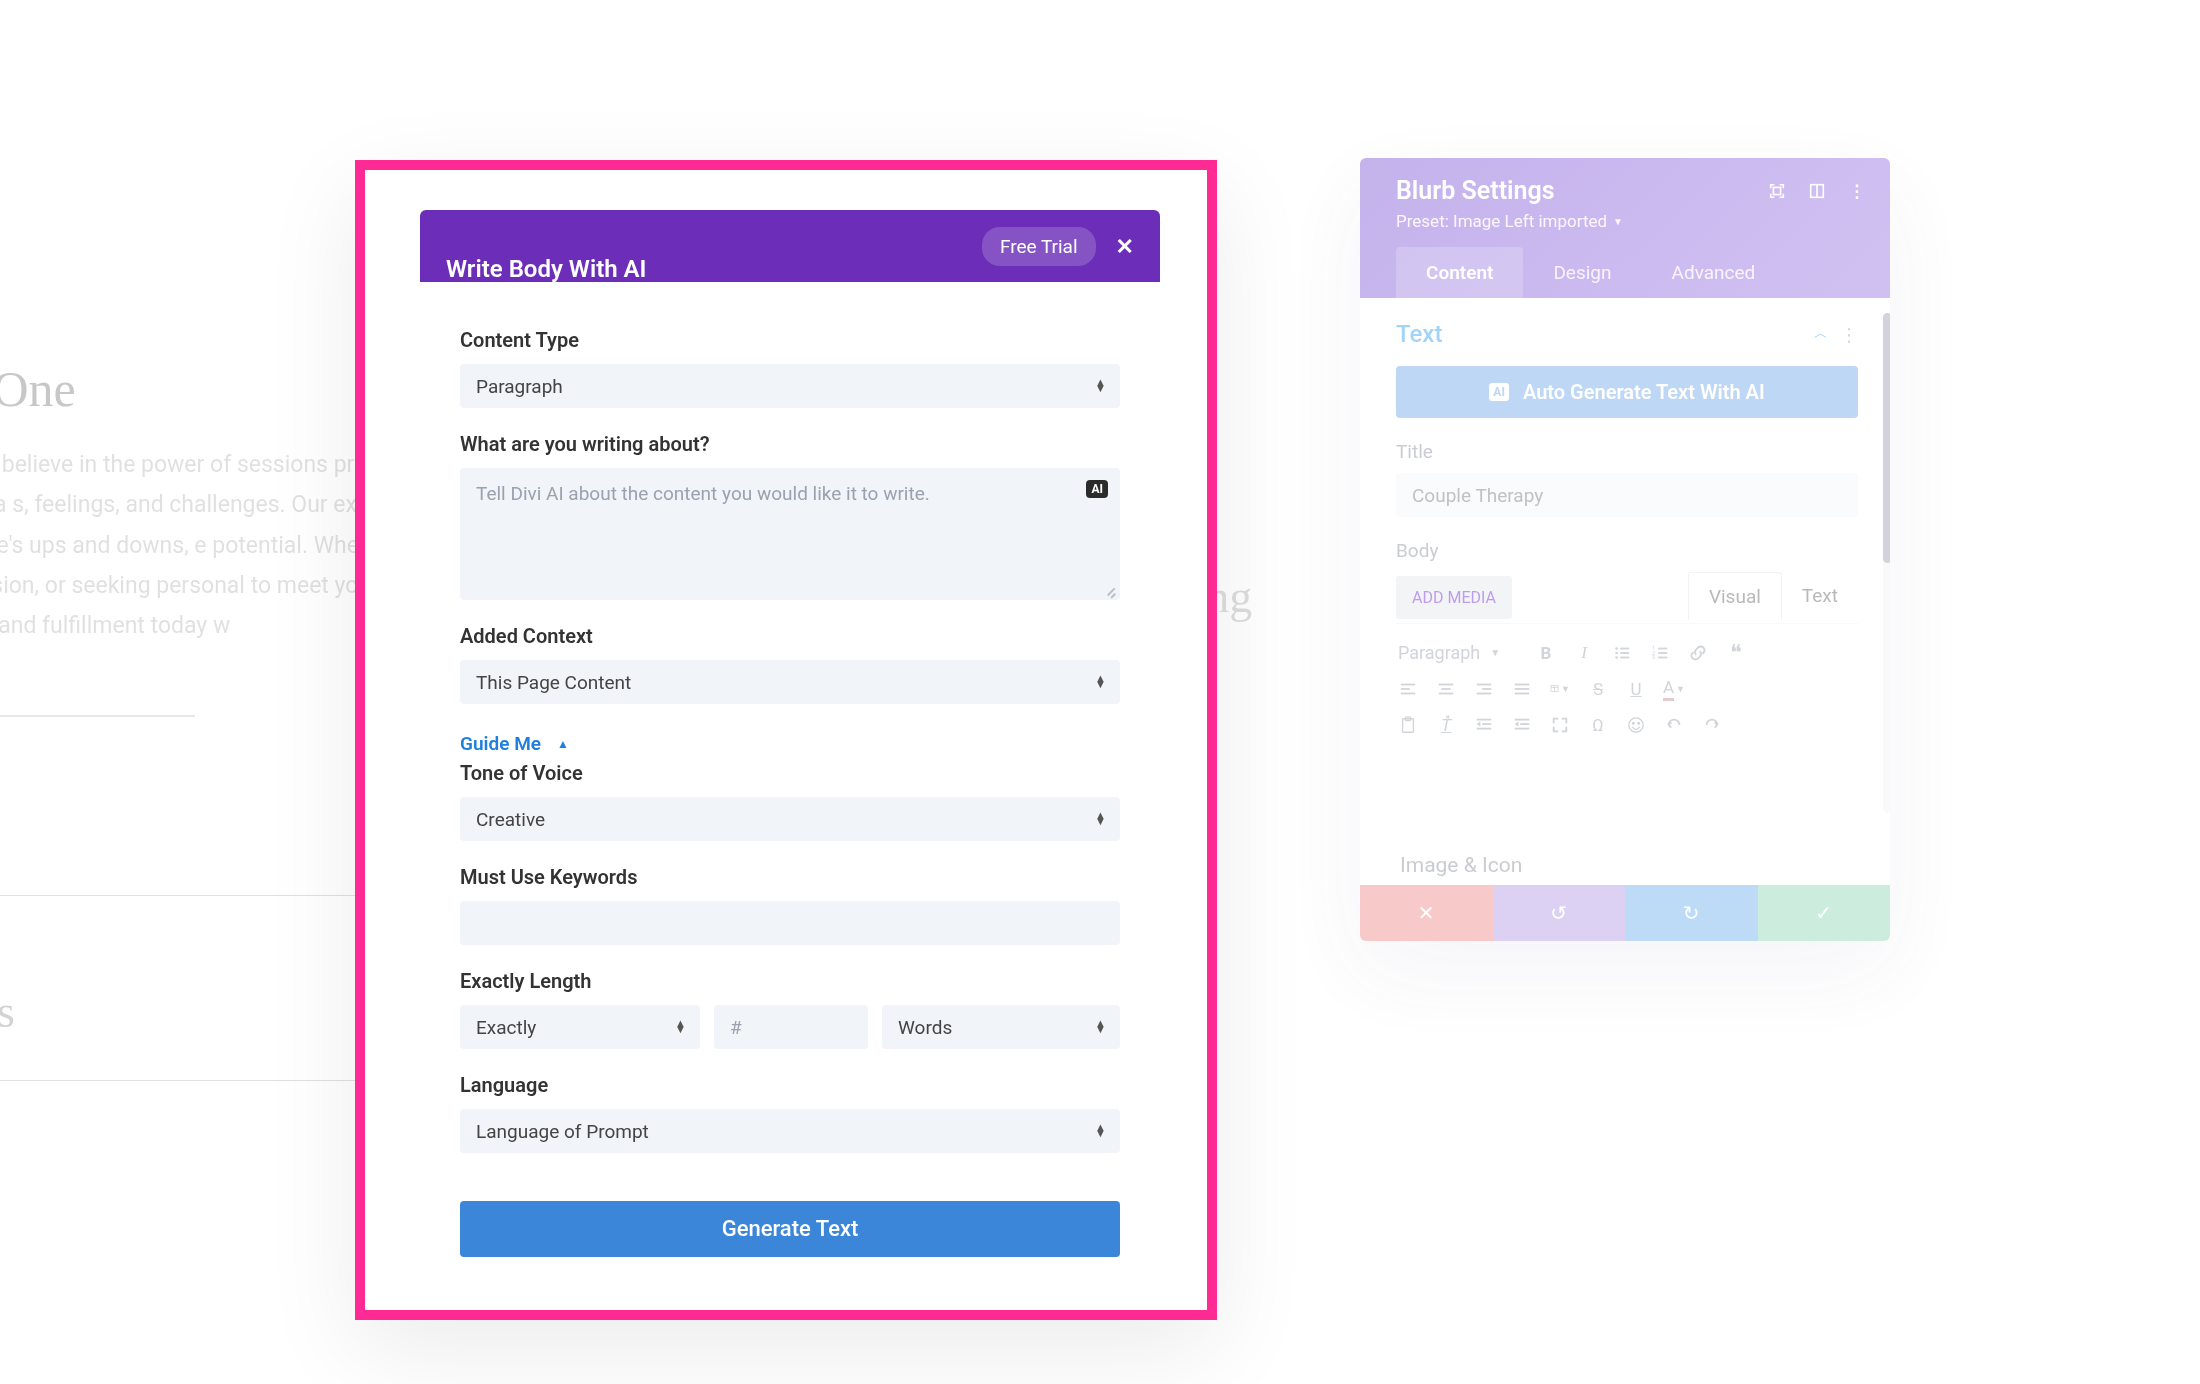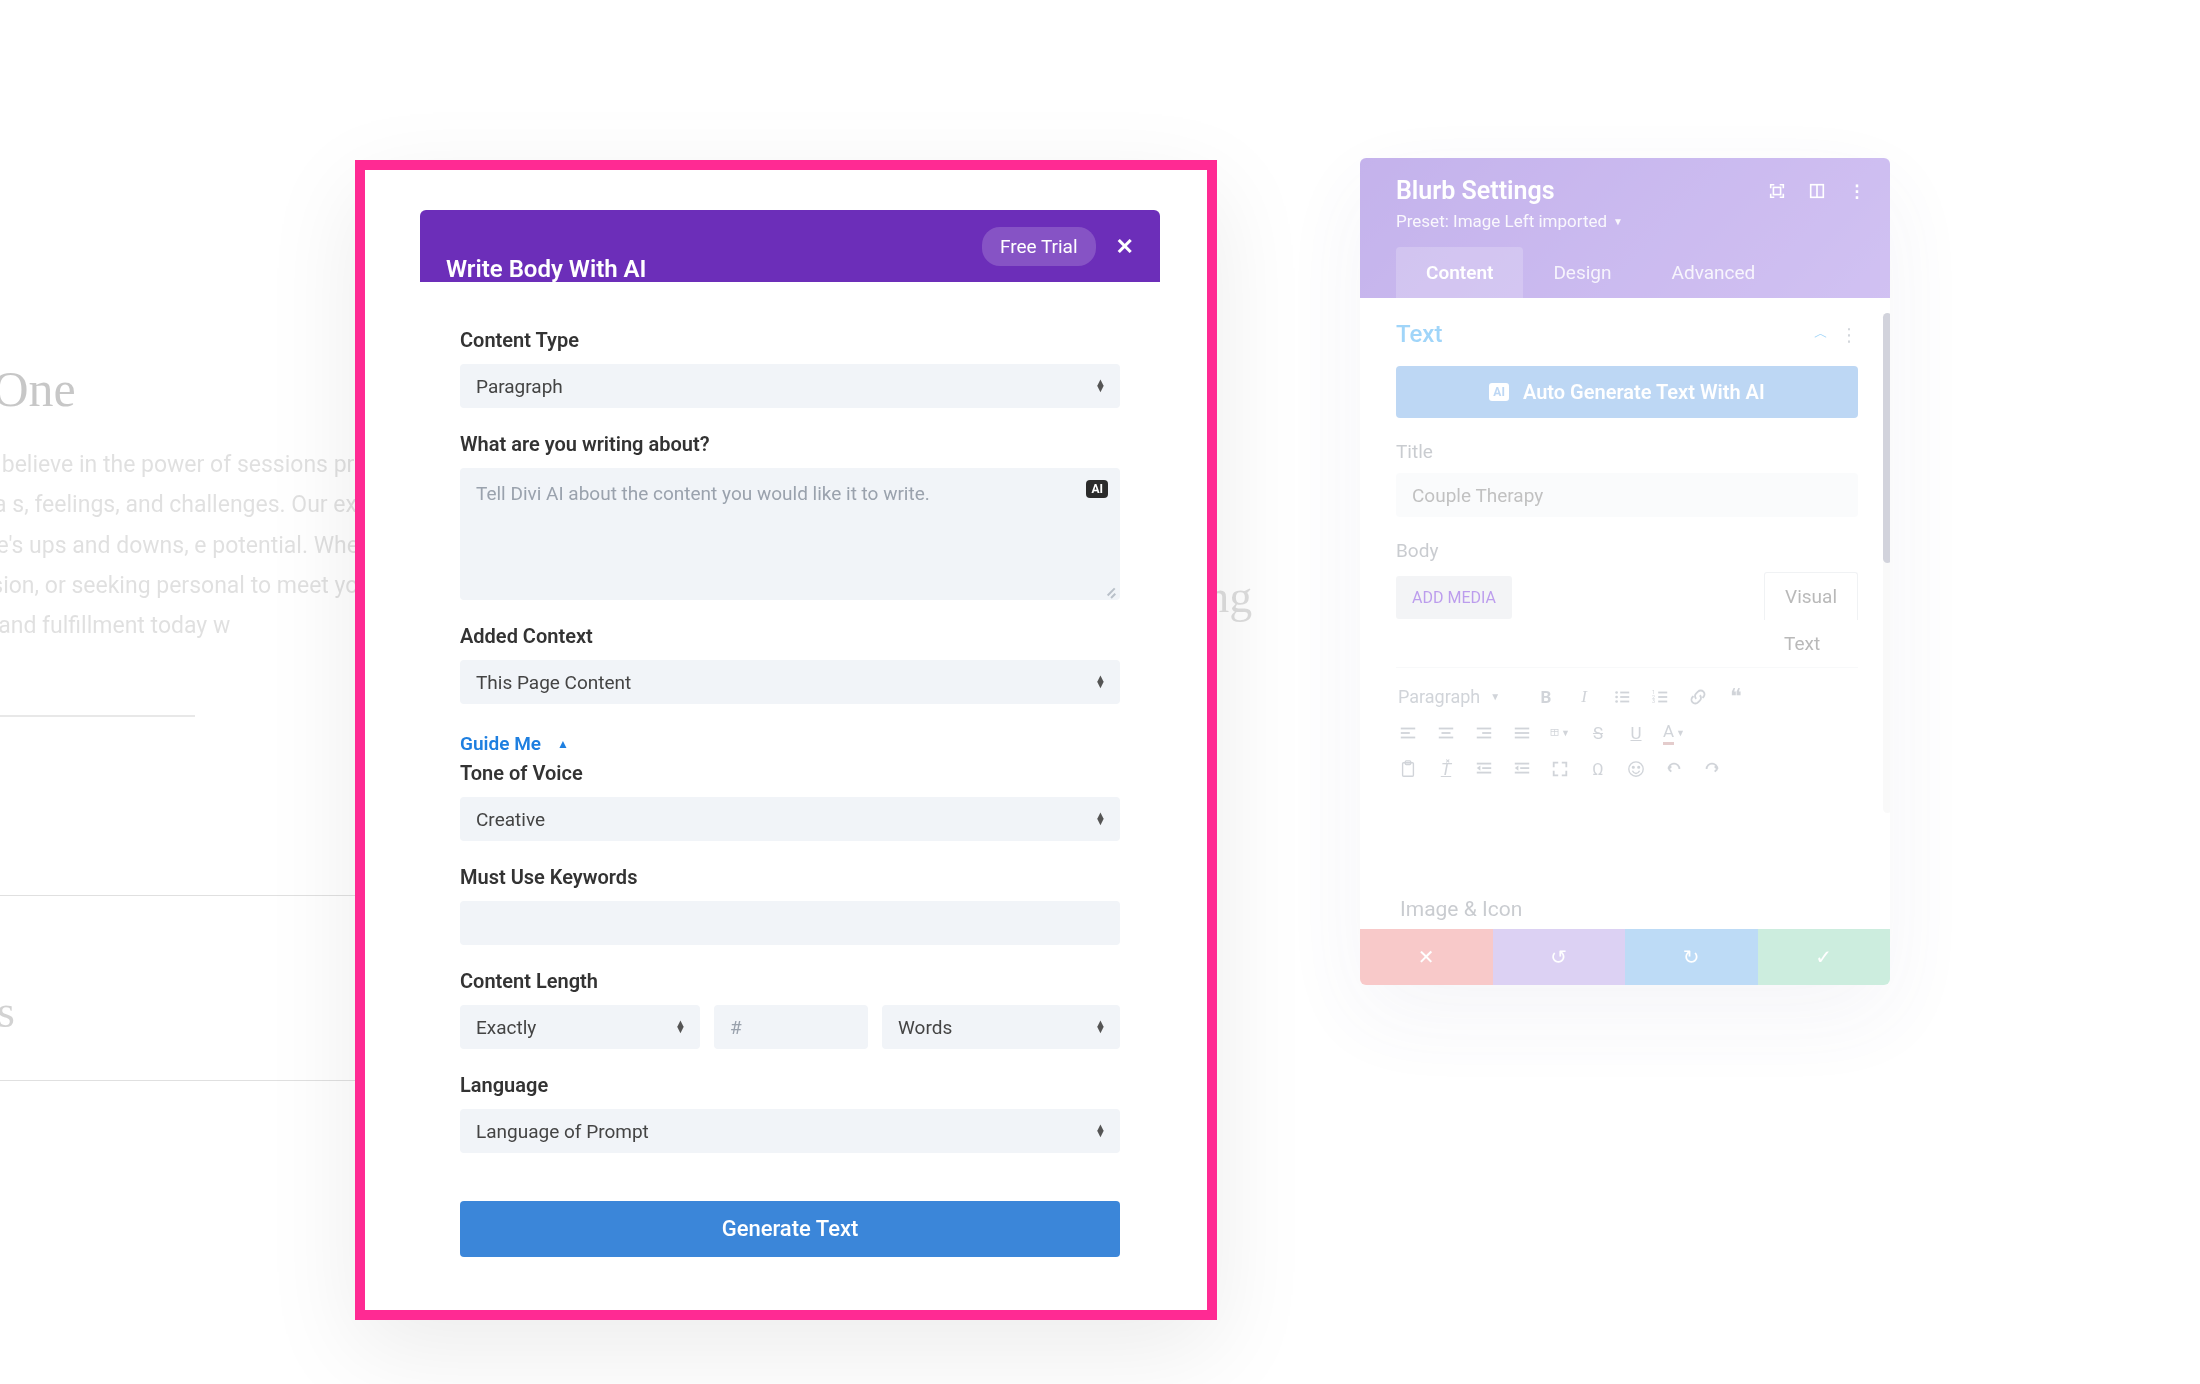--- a/index.html
+++ b/index.html
@@ -172,21 +172,21 @@
 }
 .field-label { color:#8a8f99; font-size:19px; margin-top:22px; }
 .title-input {
   background:#f5f7fa; border-radius:4px; height:44px; display:flex; align-items:center;
   padding:0 16px; color:#777; font-size:19px; margin-top:10px;
 }
 .add-media-btn {
   background:#e6e8ec; color:#6d28d9; font-size:16px; font-weight:400;
   padding: 12px 16px; border-radius:3px; display:inline-block; margin-top:14px;
 }
-.editor-tabs { display:flex; float:right; margin-top:10px;flex-direction:column;}
+.editor-tabs { display:flex; float:right; margin-top:10px;}
 .editor-tab { padding:12px 20px; font-size:19px; color:#666; cursor:pointer;}
 .editor-tab.active { border:1px solid #e0e3e8; border-bottom:none; border-radius:3px 3px 0 0;}
 .toolbar { clear:both; border-top:1px solid #f0f2f5; padding-top:10px; margin-top:4px;}
 .toolbar-row { display:flex; gap:18px; align-items:center; padding:8px 2px; color:#9aa2ad; font-size:17px;}
 .para-sel { color:#9aa2ad; font-size:18px; display:flex; align-items:center; gap:10px; min-width:120px;}
 .tb-ico { width:20px; height:20px; display:inline-flex; align-items:center; justify-content:center; font-size:17px;}
 .blurb-img-label { color:#8a8f99; font-size:21px; margin: 110px 0 0 4px; }
 .blurb-footer { display:flex; height:56px; }
 .bf { flex:1; display:flex; align-items:center; justify-content:center; color:#fff; font-size:20px; cursor:pointer;}
 .bf.red { background:#f08a8a;}
@@ -245,21 +245,21 @@
       <div class="select-field">
         <span>Creative</span>
         <span class="select-caret">▲<br>▼</span>
       </div>
 
       <div class="form-label">Must Use Keywords</div>
       <div class="text-input">
         <span></span>
       </div>
 
-      <div class="form-label">Content Length</div>
+      <div class="form-label">Exactly Length</div>
       <div class="content-length-row">
         <div class="select-field cl-exactly">
           <span>Exactly</span>
           <span class="select-caret">▲<br>▼</span>
         </div>
         <div class="text-input cl-num">
           <span>#</span>
         </div>
         <div class="select-field cl-words">
           <span>Words</span>

